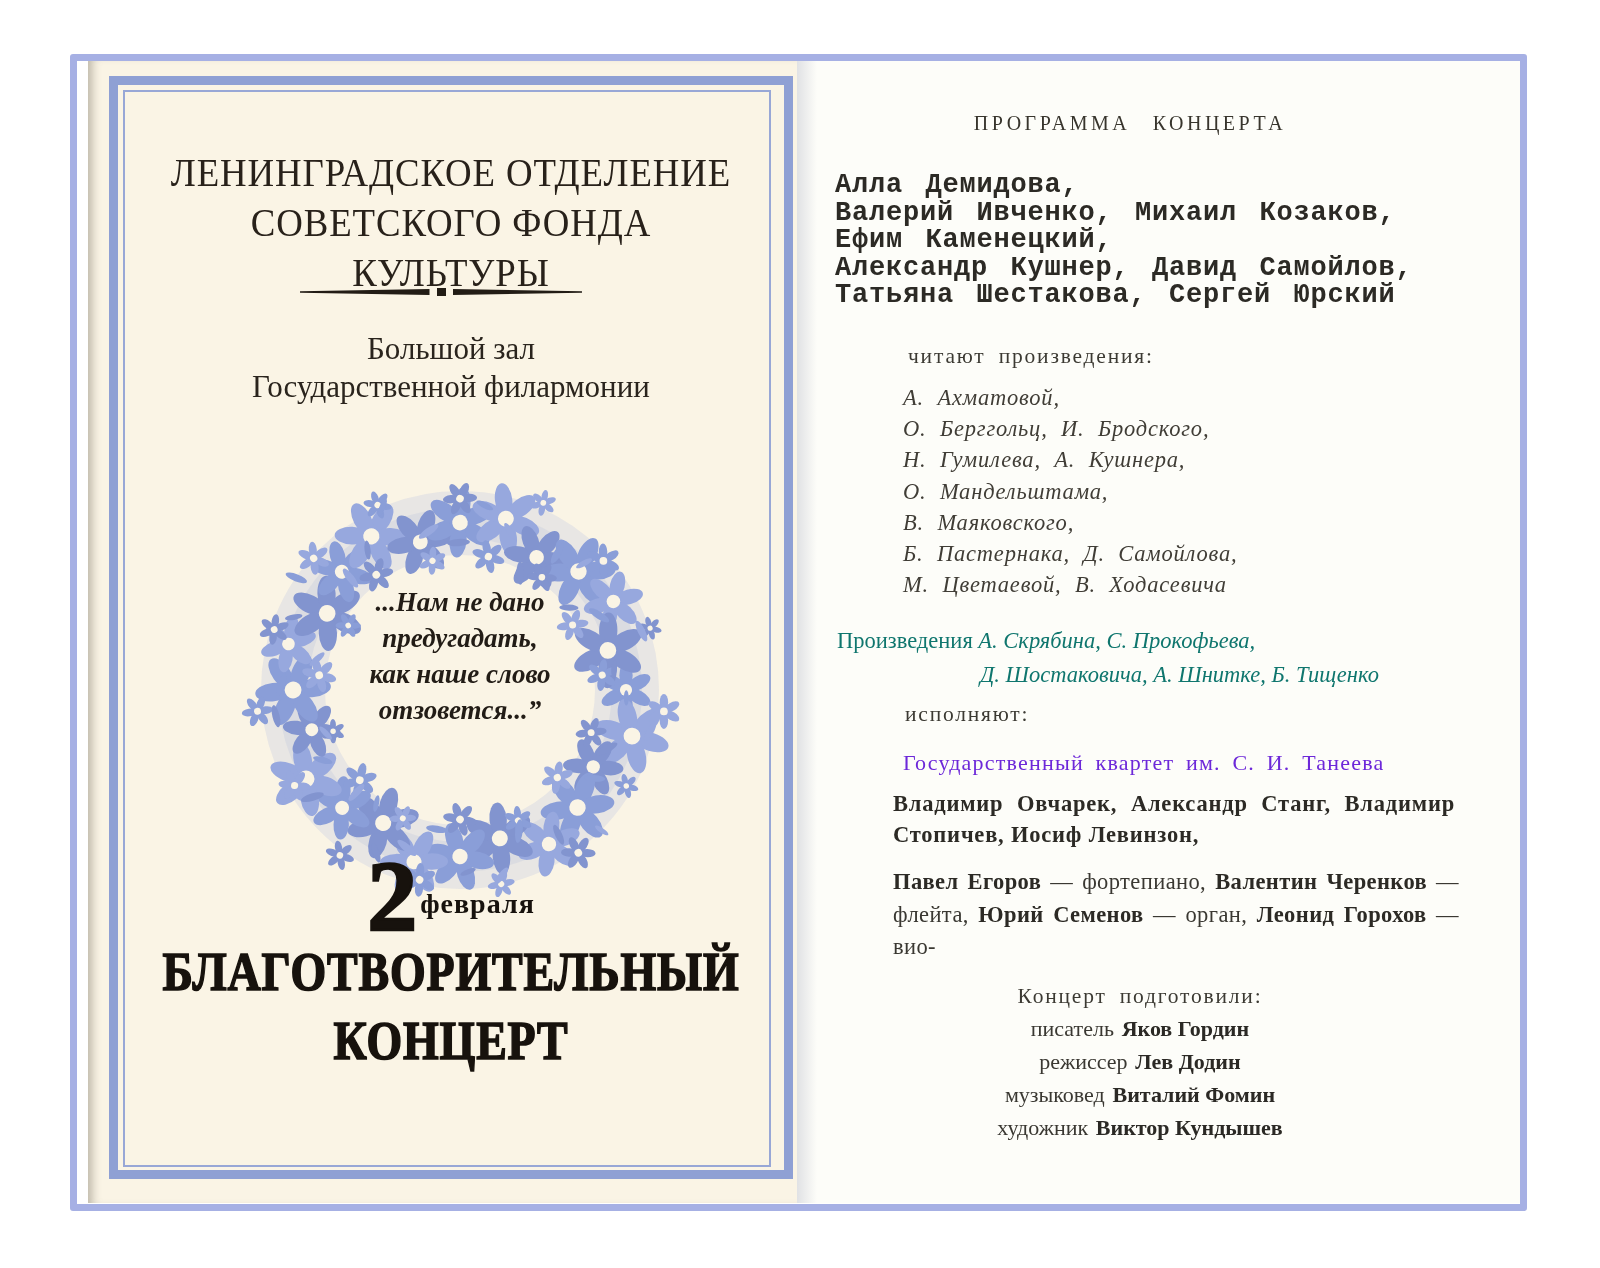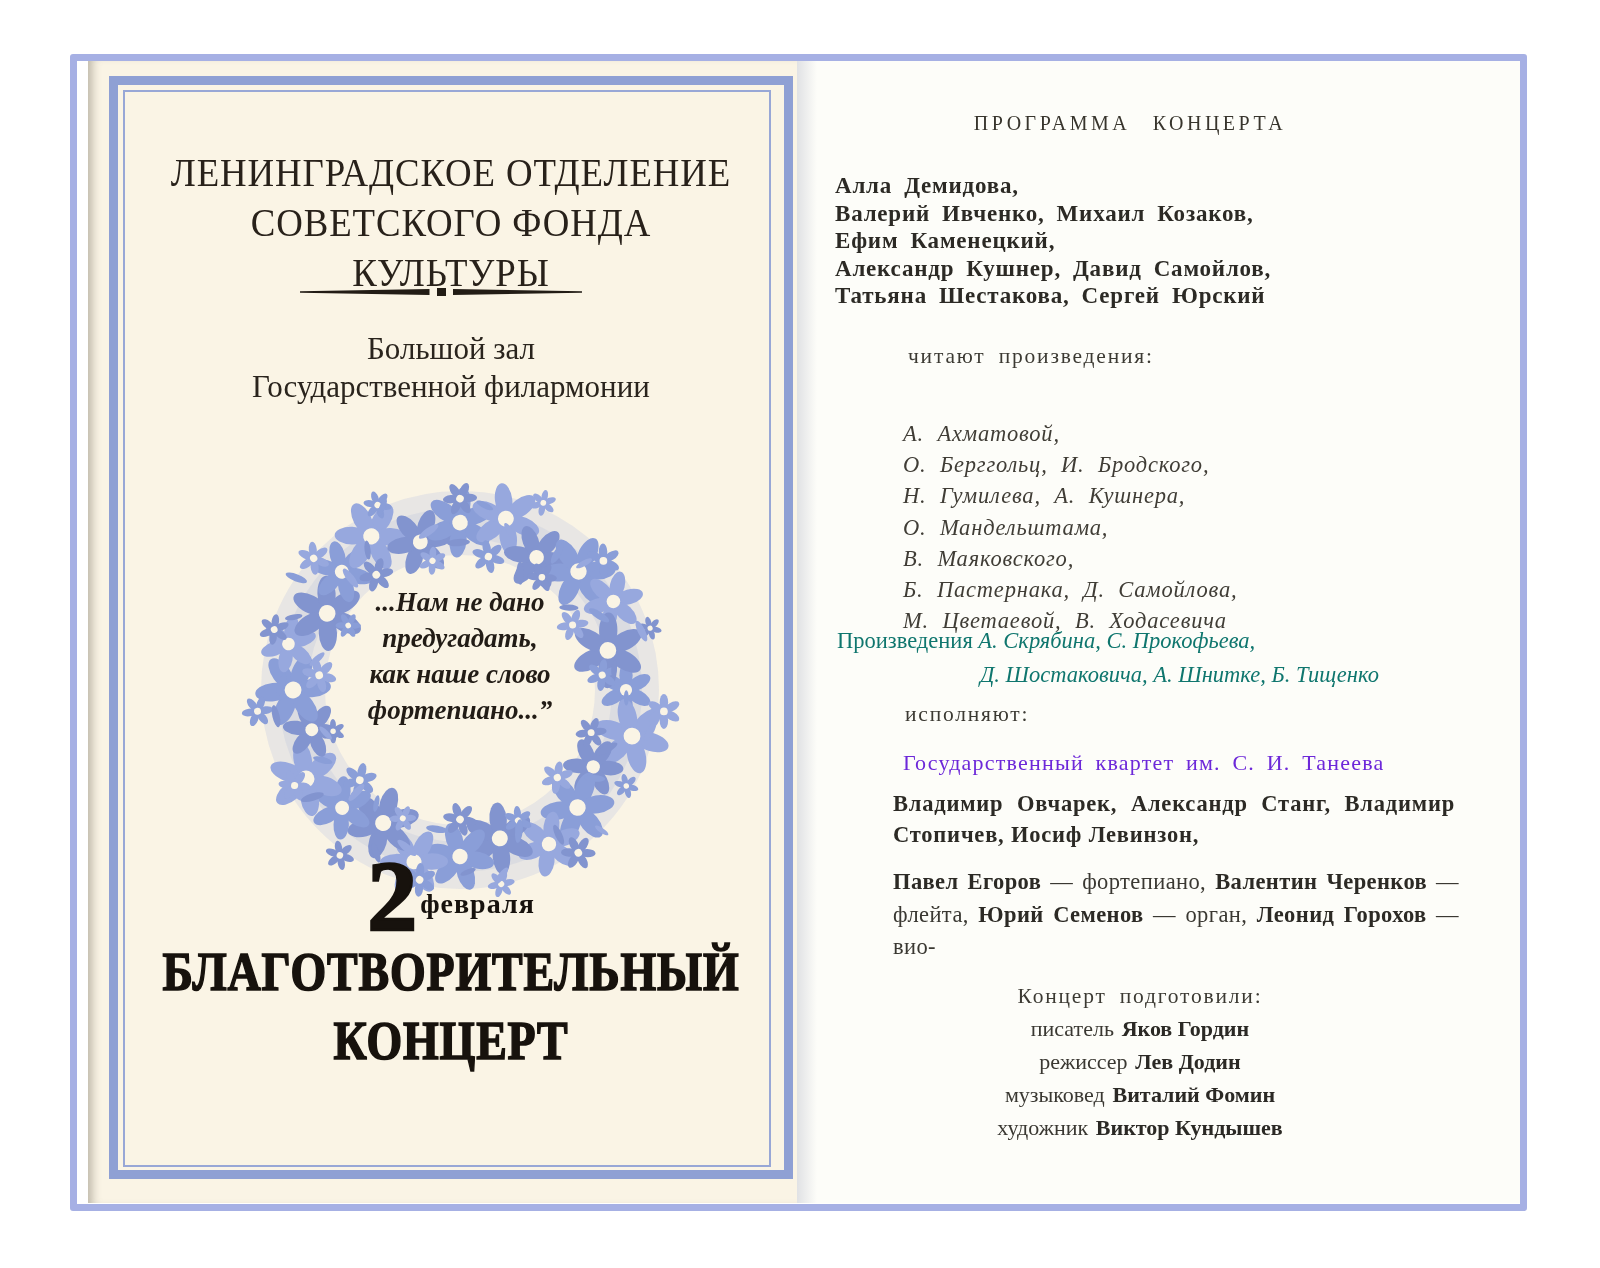--- a/index.html
+++ b/index.html
@@ -37,26 +37,26 @@
   .date-block{left:109px;top:848px;width:684px;display:flex;justify-content:center;align-items:flex-start;color:#17120d;}
   .date-day{font-size:100px;line-height:96px;font-weight:bold;-webkit-text-stroke:2.5px #17120d;}
   .date-month{font-size:28px;font-weight:bold;letter-spacing:1px;margin:40px 0 0 3px;}
 
   .title-block{left:99px;top:938px;width:704px;text-align:center;font-weight:bold;font-size:54px;line-height:69px;
                color:#17120d;-webkit-text-stroke:1.6px #17120d;letter-spacing:1px;transform:scaleX(.85);}
 
   
   .prog-header{left:860px;top:112px;width:540px;text-align:center;font-size:20px;letter-spacing:3.5px;
                word-spacing:14px;color:#38352d;}
-  .performers{left:835px;top:172px;font-size:23px;font-weight:bold;line-height:27.6px;letter-spacing:.8px;
-              word-spacing:5.5px;color:#2c2a25;}
+  .performers{left:835px;top:172px;font-size:27px;font-weight:bold;line-height:27.6px;letter-spacing:.8px;
+              word-spacing:5.5px;color:#2c2a25;font-family:Liberation Mono, monospace;}
   .sec-label{font-size:21.5px;letter-spacing:1.8px;word-spacing:6px;color:#3c3a33;}
   .readers-label{left:908px;top:344px;}
   .authors{left:903px;top:382px;font-style:italic;font-size:22.5px;line-height:31.2px;letter-spacing:.8px;
-           word-spacing:7px;color:#403d36;margin-top:36px;}
+           word-spacing:7px;color:#403d36;}
   .works{left:837px;top:624px;width:620px;font-size:22.5px;line-height:34px;color:#0f766e;}
   .works .si{font-style:italic;}
   .works-l2{margin-left:143px;font-style:italic;}
   .ensemble-label{left:905px;top:702px;}
   .quartet{left:903px;top:750px;font-size:22px;letter-spacing:1.2px;word-spacing:5px;color:#6d28d9;text-align:right;}
   .members{left:893px;top:789px;width:562px;font-weight:bold;font-size:22.5px;line-height:30.5px;
            letter-spacing:.8px;color:#2c2a25;}
   .soloists{left:893px;top:866px;width:566px;font-size:22.5px;line-height:32.5px;color:#3a3832;letter-spacing:.4px;}
   .soloists .sb{font-weight:bold;color:#2c2a25;}
   .stretch{text-align:justify;text-align-last:justify;}
@@ -203,21 +203,21 @@
         <use href="#lef" transform="translate(378.4 161.3) rotate(303) scale(1.38)" fill="#8a9ed8"></use>
         <use href="#lef" transform="translate(416.1 180.7) rotate(334) scale(1.34)" fill="#97a8de"></use>
         <use href="#lef" transform="translate(383.4 217.0) rotate(5) scale(1.04)" fill="#8294cf"></use>
       </g>
   </svg>
 
   <div class="abs quote-block">
     <div>...Нам не дано</div>
     <div>предугадать,</div>
     <div>как наше слово</div>
-    <div>фортепиано...”</div>
+    <div>отзовется...”</div>
   </div>
 
   <div class="abs date-block">
     <div class="date-day">2</div>
     <div class="date-month">февраля</div>
   </div>
 
   <div class="abs title-block">
     <div>БЛАГОТВОРИТЕЛЬНЫЙ</div>
     <div>КОНЦЕРТ</div>

